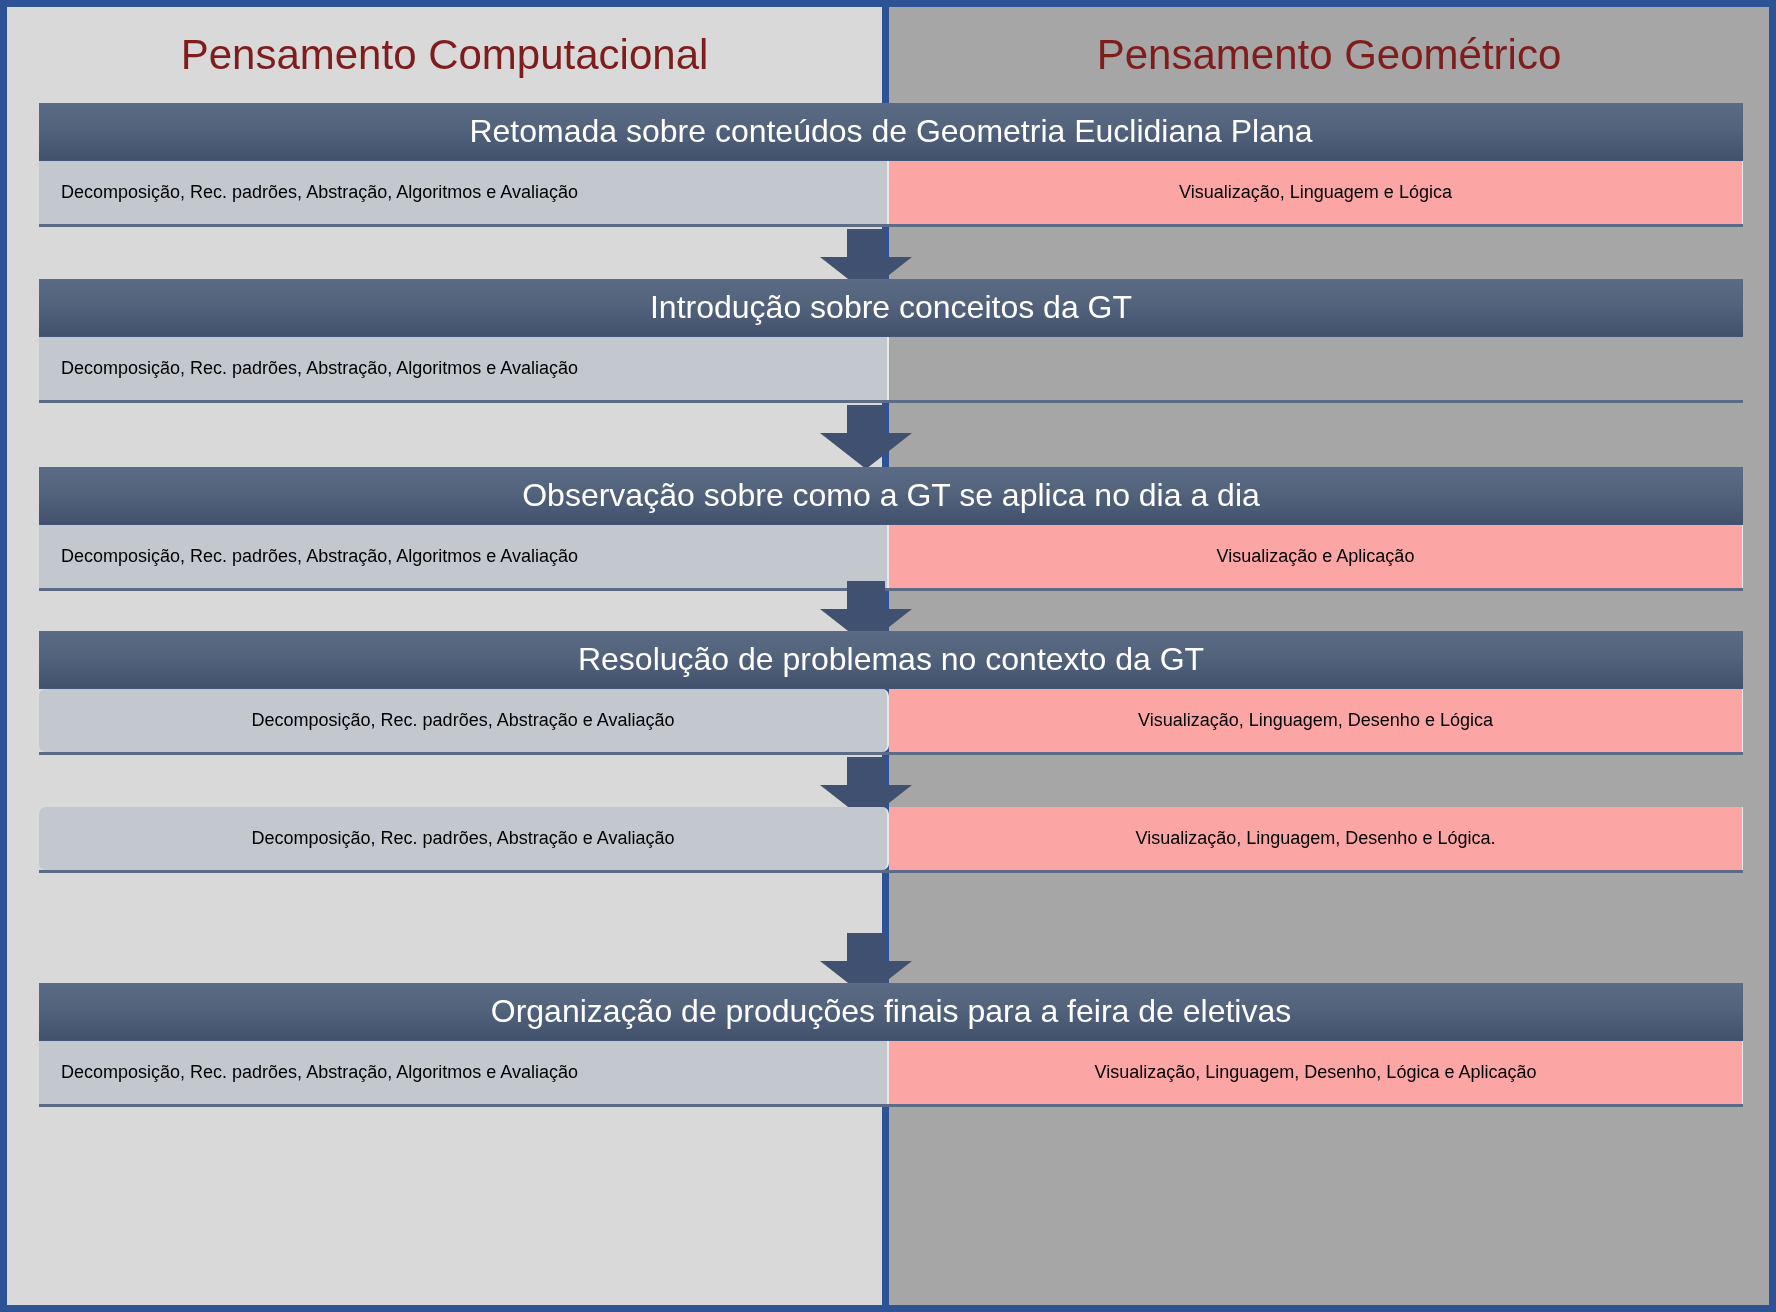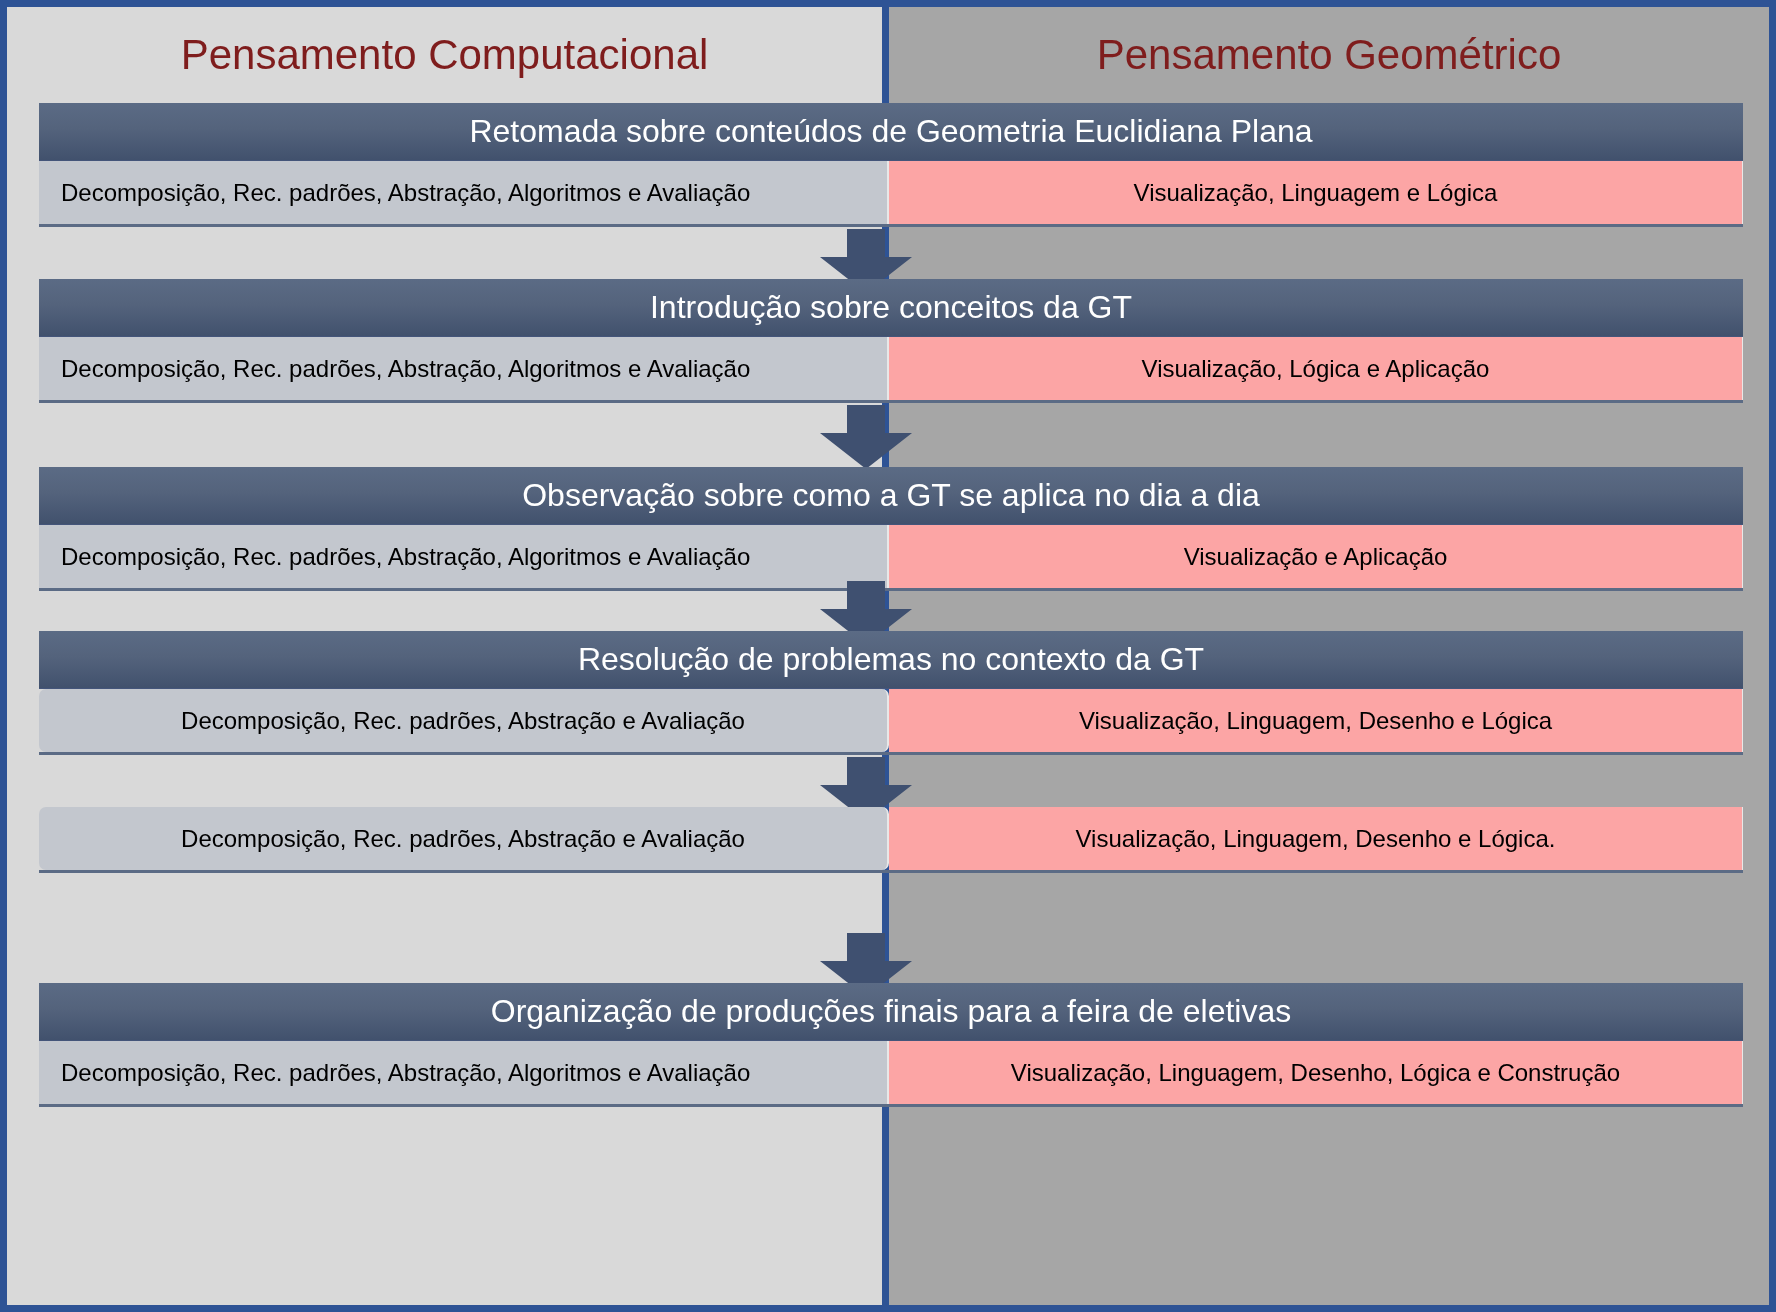--- a/index.html
+++ b/index.html
@@ -79,21 +79,21 @@
   .stage-body {
     display: flex;
     height: 66px;
     box-sizing: border-box;
     border-bottom: 3px solid #5B6B85;
   }
   .cell {
     display: flex;
     align-items: center;
     justify-content: center;
-    font-size: 24px;
+    font-size: 18px;
     color: #000000;
     box-sizing: border-box;
     text-align: center;
     padding: 0 8px;
     white-space: nowrap;
   }
   .cell-left {
     width: 850px;
     background: #C3C7CE;
     border-right: 2px solid #E8E8E8;
@@ -142,21 +142,20 @@
   <div class="arrow" style="top:222px;">
     <svg viewBox="0 0 92 64" preserveAspectRatio="none" aria-hidden="true">
       <polygon points="27,0 65,0 65,28 92,28 46,64 0,28 27,28" fill="#3F5070"></polygon>
     </svg>
   </div>
 
   <div class="stage" id="stage-1" style="top:272px;">
     <div class="stage-title">Introdução sobre conceitos da GT</div>
     <div class="stage-body">
       <div class="cell cell-left">Decomposição, Rec. padrões, Abstração, Algoritmos e Avaliação</div>
-      <div class="cell cell-right">Visualização, Lógica e Aplicação</div>
     </div>
   </div>
 
   <div class="arrow" style="top:398px;">
     <svg viewBox="0 0 92 64" preserveAspectRatio="none" aria-hidden="true">
       <polygon points="27,0 65,0 65,28 92,28 46,64 0,28 27,28" fill="#3F5070"></polygon>
     </svg>
   </div>
 
   <div class="stage" id="stage-2" style="top:460px;">
@@ -197,17 +196,17 @@
   <div class="arrow" style="top:926px;">
     <svg viewBox="0 0 92 64" preserveAspectRatio="none" aria-hidden="true">
       <polygon points="27,0 65,0 65,28 92,28 46,64 0,28 27,28" fill="#3F5070"></polygon>
     </svg>
   </div>
 
   <div class="stage" id="stage-5" style="top:976px;">
     <div class="stage-title">Organização de produções finais para a feira de eletivas</div>
     <div class="stage-body">
       <div class="cell cell-left">Decomposição, Rec. padrões, Abstração, Algoritmos e Avaliação</div>
-      <div class="cell cell-right">Visualização, Linguagem, Desenho, Lógica e Construção</div>
+      <div class="cell cell-right">Visualização, Linguagem, Desenho, Lógica e Aplicação</div>
     </div>
   </div>
 
 </div>
 
 </body></html>

